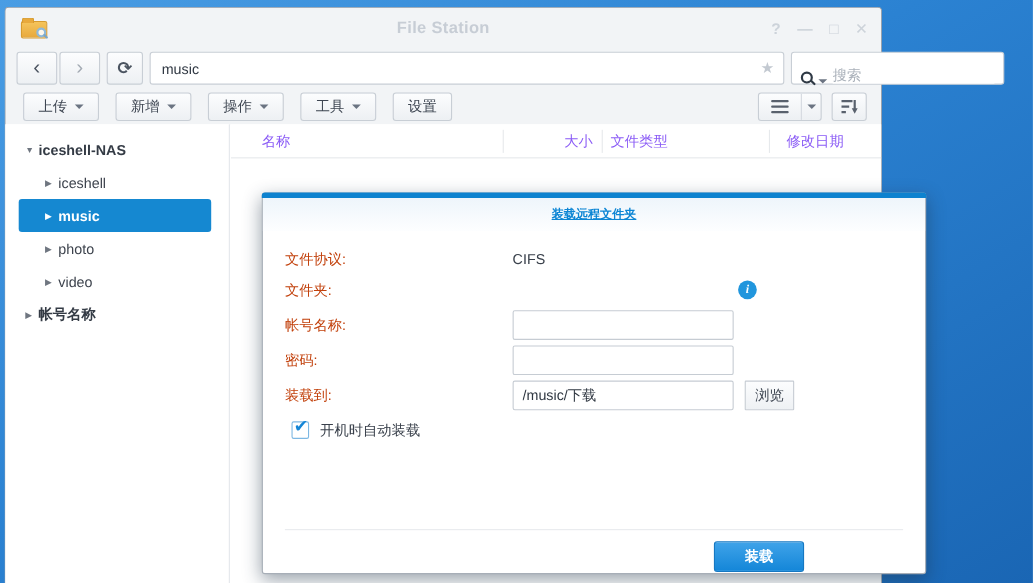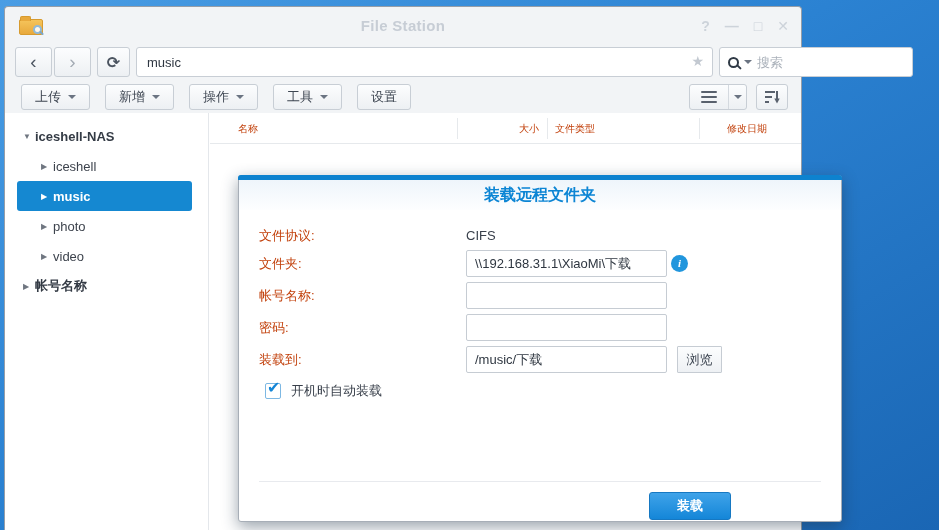--- a/index.html
+++ b/index.html
@@ -33,21 +33,21 @@
     background:linear-gradient(#fcfdfe,#edf0f3); border:1px solid #c8ced5; border-radius:3px;
     color:#4b5460; font-size:19px; cursor:pointer; }
   .nav-btn.dim { color:#a4abb4; }
   .nav-btn.refresh { font-size:16px; font-weight:bold; }
   .path-wrap { position:absolute; left:131px; top:1px; width:577px; height:30px; }
   .path-input { width:100%; height:100%; border:1px solid #c8ced5; border-radius:3px;
     padding:0 28px 0 10px; font-size:13px; color:#2f3742; background:#fff;
     font-family:"Liberation Sans","DejaVu Sans",sans-serif; }
   .star { position:absolute; right:9px; top:6px; font-size:14px; color:#c3c9d1; cursor:pointer; }
   .search-wrap { position:absolute; left:714px; top:1px; width:194px; height:30px; background:#fff;
-    border:1px solid #c8ced5; border-radius:3px; display:flex; align-items:center; padding:0 8px; gap:5px; }
+    border:1px solid #c8ced5; border-radius:3px; display:flex; align-items:flex-end; padding:0 8px; gap:5px; }
   .mag-icon { position:relative; width:11px; height:11px; border:2px solid #2f3945; border-radius:50%; flex:none; }
   .mag-icon::after { content:''; position:absolute; width:6px; height:2px; background:#2f3945;
     transform:rotate(45deg); right:-5px; bottom:-2px; border-radius:1px; }
   .caret { width:0; height:0; border-left:4px solid transparent; border-right:4px solid transparent;
     border-top:4px solid #6b7482; flex:none; }
   .search-input { border:none; outline:none; flex:1; min-width:0; font-size:13px; color:#333;
     font-family:"Liberation Sans","DejaVu Sans",sans-serif; }
   .search-input::placeholder { color:#a9b0b9; }
 
   
@@ -74,35 +74,35 @@
   .trow { height:30px; display:flex; align-items:center; font-size:13px; color:#3d434d; cursor:pointer; }
   .trow .arrow { font-size:8px; color:#6f7680; width:12px; flex:none; }
   .trow.root { padding-left:18px; font-weight:bold; color:#343b45; }
   .trow.child { padding-left:36px; }
   .trow.selected { margin-left:12px; width:175px; padding-left:24px; background:#1588d1;
     border-radius:3px; color:#fff; font-weight:bold; }
   .trow.selected .arrow { color:#fff; }
 
   .content { position:absolute; left:205px; top:0; right:0; bottom:0; background:#fff; }
   .hdr { position:absolute; left:0; top:0; right:0; height:31px; border-bottom:1px solid #e6e9ec; }
-  .hdr .col { position:absolute; top:0; height:31px; line-height:31px; font-size:10px; color:#c2410c; cursor:pointer; }
+  .hdr .col { position:absolute; top:0; height:31px; line-height:31px; font-size:13px; color:#8b5cf6; cursor:pointer; }
   .col-name { left:28px; }
   .col-size { left:247px; width:82px; text-align:right; }
   .col-type { left:345px; }
   .col-date { right:34px; }
   .vsep { position:absolute; top:5px; height:21px; width:1px; background:#e6e9ec; }
 
   
   .dialog { position:absolute; left:238px; top:175px; width:604px; height:347px; background:#fff;
     border:1px solid #a7aeb7; border-radius:3px; box-shadow:0 5px 16px rgba(30,50,70,.45); z-index:10; }
   .dlg-topbar { position:absolute; left:-1px; right:-1px; top:-1px; height:5px; background:#0d82cf;
     border-radius:3px 3px 0 0; }
   .dlg-header { position:absolute; left:0; right:0; top:4px; height:30px; line-height:30px;
     background:linear-gradient(#eef5fb,#fdfeff); text-align:center;
-    font-size:16px; font-weight:bold; color:#0c85d4; }
+    font-size:11px; font-weight:bold; color:#0c85d4;text-decoration:underline; }
   .dlg-label { position:absolute; left:20px; height:27px; line-height:27px; font-size:13px; color:#c2410c; }
   .dlg-value { position:absolute; left:227px; height:27px; line-height:27px; font-size:13px; color:#39404b; }
   .dlg-input { position:absolute; left:227px; width:201px; height:27px; border:1px solid #c6ccd3;
     border-radius:2px; padding:0 8px; font-size:13px; color:#2e3640; background:#fff;
     font-family:"Liberation Sans","DejaVu Sans",sans-serif; }
   .info-icon { position:absolute; left:432px; top:79px; width:17px; height:17px; border-radius:50%;
     background:#2196dd; color:#fff; text-align:center; line-height:17px; font-size:11px; font-weight:bold;
     font-style:italic; font-family:"Liberation Serif","DejaVu Serif",serif; cursor:pointer; }
   .btn { display:flex; align-items:center; justify-content:center; font-size:13px; cursor:pointer;
     background:linear-gradient(#fcfdfe,#eef1f4); border:1px solid #c6ccd3; border-radius:1px; color:#3e4652; }
@@ -234,21 +234,20 @@
 </div>
 
 <div class="dialog">
   <div class="dlg-topbar"></div>
   <div class="dlg-header">装载远程文件夹</div>
 
   <div class="dlg-label" style="top:46px;">文件协议:</div>
   <div class="dlg-value" style="top:46px;">CIFS</div>
 
   <div class="dlg-label" style="top:74px;">文件夹:</div>
-  <input class="dlg-input" style="top: 74px;" value="\\192.168.31.1\XiaoMi\下载">
   <div class="info-icon">i</div>
 
   <div class="dlg-label" style="top:106px;">帐号名称:</div>
   <input class="dlg-input" style="top: 106px;" value="">
 
   <div class="dlg-label" style="top:138px;">密码:</div>
   <input class="dlg-input" type="password" style="top: 138px;" value="">
 
   <div class="dlg-label" style="top:170px;">装载到:</div>
   <input class="dlg-input" style="top: 170px;" value="/music/下载">

